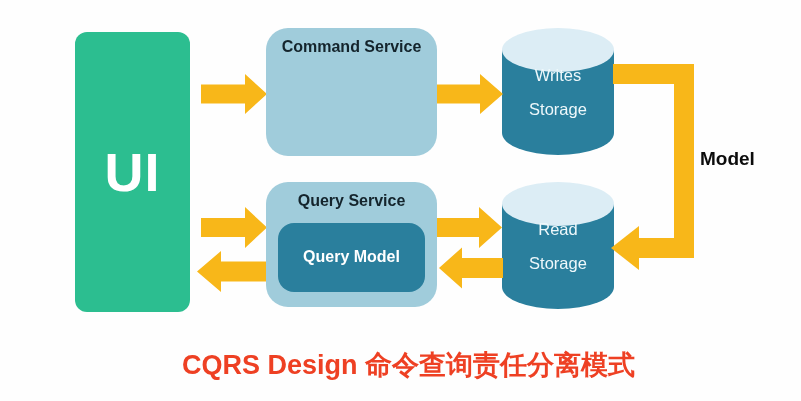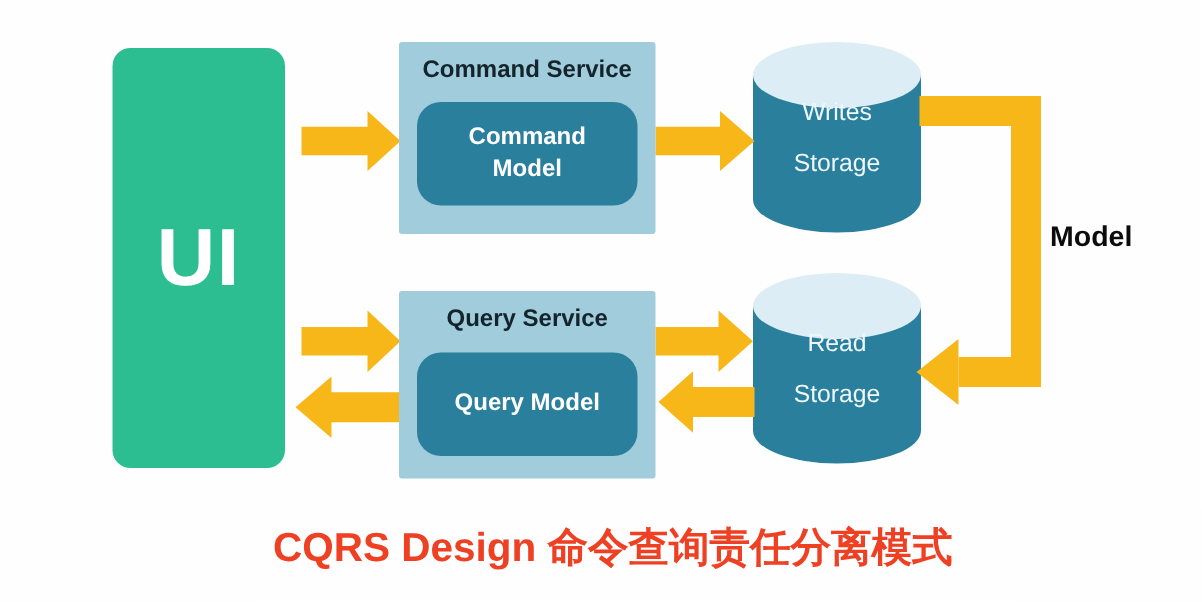--- a/index.html
+++ b/index.html
@@ -29,24 +29,24 @@
   .sync-path{stroke:var(--arrow-yellow);stroke-width:20;fill:none;}
 
   .ui-box{
     position:absolute;left:75px;top:32px;width:115px;height:280px;
     background:var(--ui-green);border-radius:12px;
     display:flex;align-items:center;justify-content:center;
     color:#fff;font-size:54px;font-weight:bold;letter-spacing:1px;
   }
   .service-box{
     position:absolute;left:266px;width:171px;
-    background:var(--service-light-blue);border-radius:2px;
+    background:var(--service-light-blue);border-radius:22px;
   }
   .service-box.cmd{top:28px;height:128px;}
-  .service-box.qry{top:182px;height:125px;margin-top:12px;}
+  .service-box.qry{top:182px;height:125px;}
   .service-title{
     text-align:center;margin-top:10px;
     font-size:16px;font-weight:bold;color:var(--dark-text);
   }
   .model-box{
     position:absolute;left:12px;width:147px;height:69px;
     background:var(--model-teal);border-radius:16px;
     display:flex;align-items:center;justify-content:center;
     color:#fff;font-weight:bold;font-size:16px;text-align:center;line-height:1.3;
   }
@@ -109,23 +109,20 @@
 
     <polygon class="arrow" points="503,258 462,258 462,247.5 439,268 462,288.5 462,278 503,278"></polygon>
   </svg>
 
   <div class="ui-box">
     <span>UI</span>
   </div>
 
   <div class="service-box cmd">
     <div class="service-title">Command Service</div>
-    <div class="model-box">
-      <span class="model-text narrow">Command Model</span>
-    </div>
   </div>
 
   <div class="service-box qry">
     <div class="service-title">Query Service</div>
     <div class="model-box">
       <span class="model-text">Query Model</span>
     </div>
   </div>
 
   <div class="cyl-label writes">

